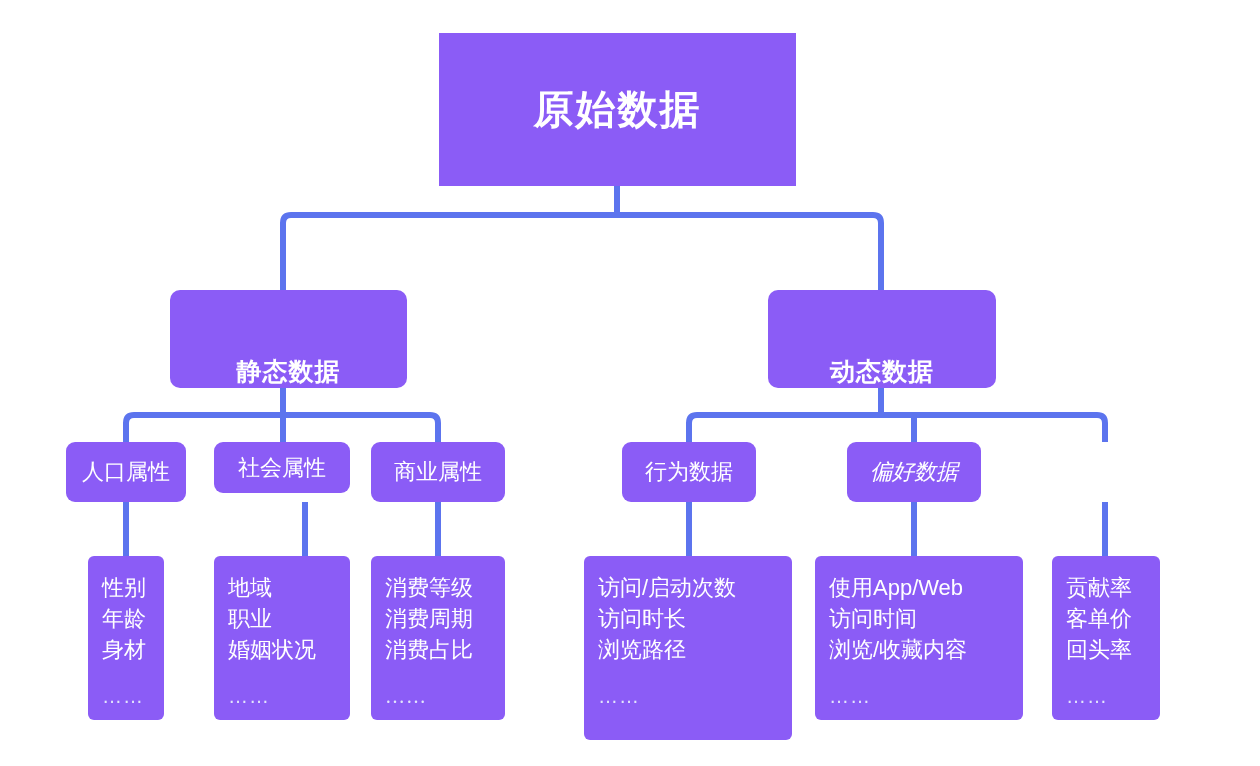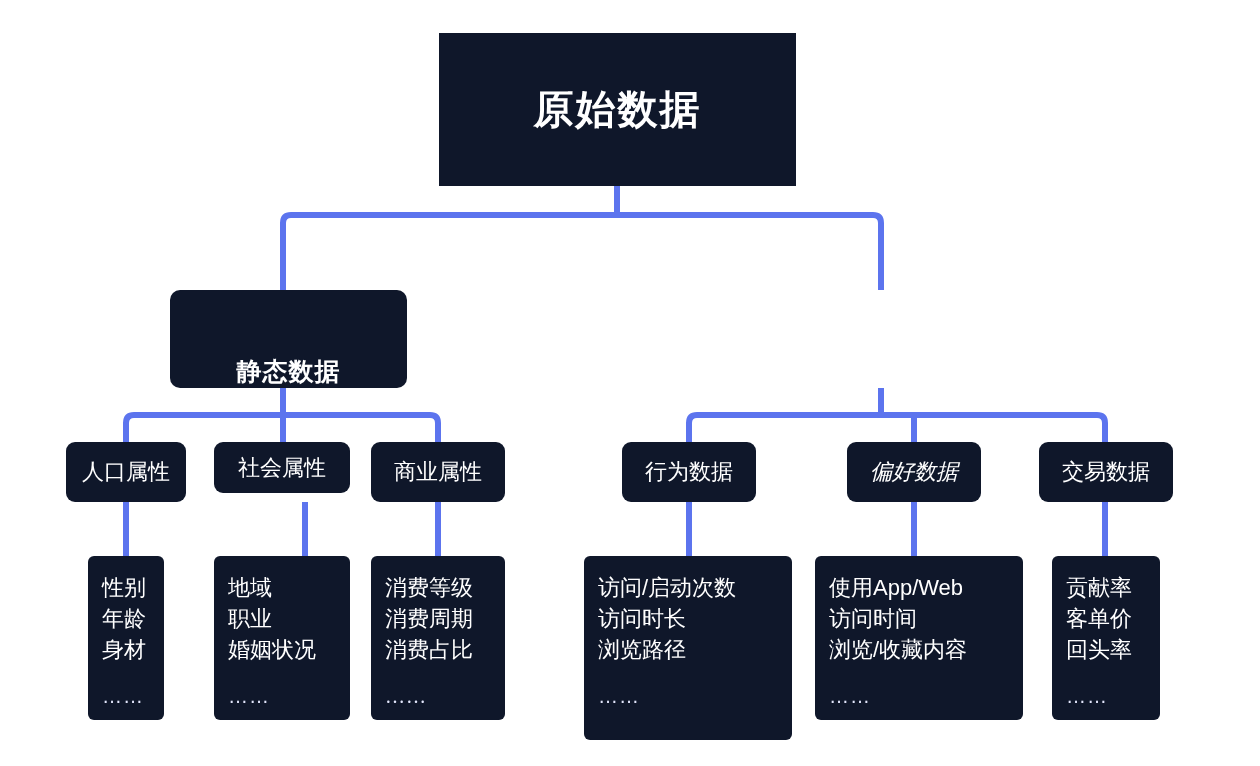--- a/index.html
+++ b/index.html
@@ -21,21 +21,21 @@
     position: absolute;
     left: 0;
     top: 0;
     width: 1260px;
     height: 766px;
     pointer-events: none;
   }
   .node {
     position: absolute;
     box-sizing: border-box;
-    background: #0f172a;
+    background: #8b5cf6;
     color: #ffffff;
     display: flex;
   }
   
   .node-root {
     border-radius: 0;
     align-items: center;
     justify-content: center;
     font-size: 40px;
     font-weight: bold;
@@ -109,20 +109,23 @@
   </svg>
 
   <div class="node node-root" style="left:439px; top:33px; width:357px; height:153px;">
     <span>原始数据</span>
   </div>
 
   <div class="node node-l2" style="left:170px; top:290px; width:237px; height:98px;">
     <span>静态数据</span>
   </div>
 
+  <div class="node node-l2" style="left:768px; top:290px; width:228px; height:98px;">
+    <span>动态数据</span>
+  </div>
 
   <div class="node node-l3" style="left:66px; top:442px; width:120px; height:60px;">
     <span>人口属性</span>
   </div>
 
   <div class="node node-l3" style="left:214px; top:442px; width:136px; height:51px;">
     <span>社会属性</span>
   </div>
 
   <div class="node node-l3" style="left:371px; top:442px; width:134px; height:60px;font-family:Liberation Serif, serif;">
@@ -130,23 +133,20 @@
   </div>
 
   <div class="node node-l3" style="left:622px; top:442px; width:134px; height:60px;">
     <span>行为数据</span>
   </div>
 
   <div class="node node-l3" style="left:847px; top:442px; width:134px; height:60px;font-style:italic;">
     <span>偏好数据</span>
   </div>
 
-  <div class="node node-l3" style="left:1039px; top:442px; width:134px; height:60px;">
-    <span>交易数据</span>
-  </div>
 
   <div class="node node-leaf" style="left:88px; top:556px; width:76px; height:164px;">
     <span class="leaf-line">性别</span>
     <span class="leaf-line">年龄</span>
     <span class="leaf-line">身材</span>
     <span class="leaf-ellipsis">……</span>
   </div>
 
   <div class="node node-leaf" style="left:214px; top:556px; width:136px; height:164px;">
     <span class="leaf-line">地域</span>

